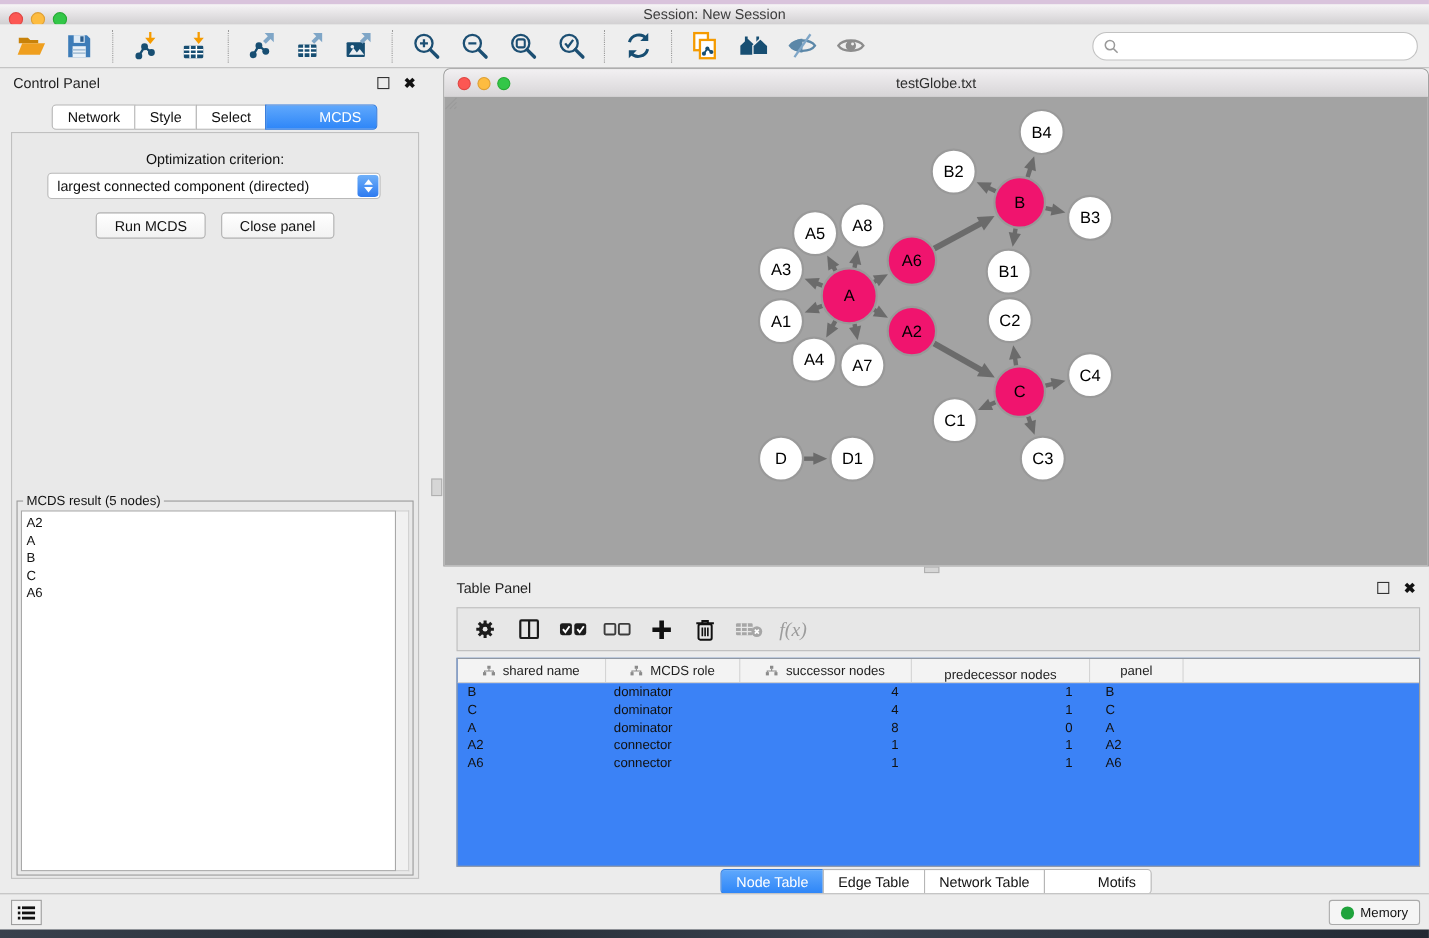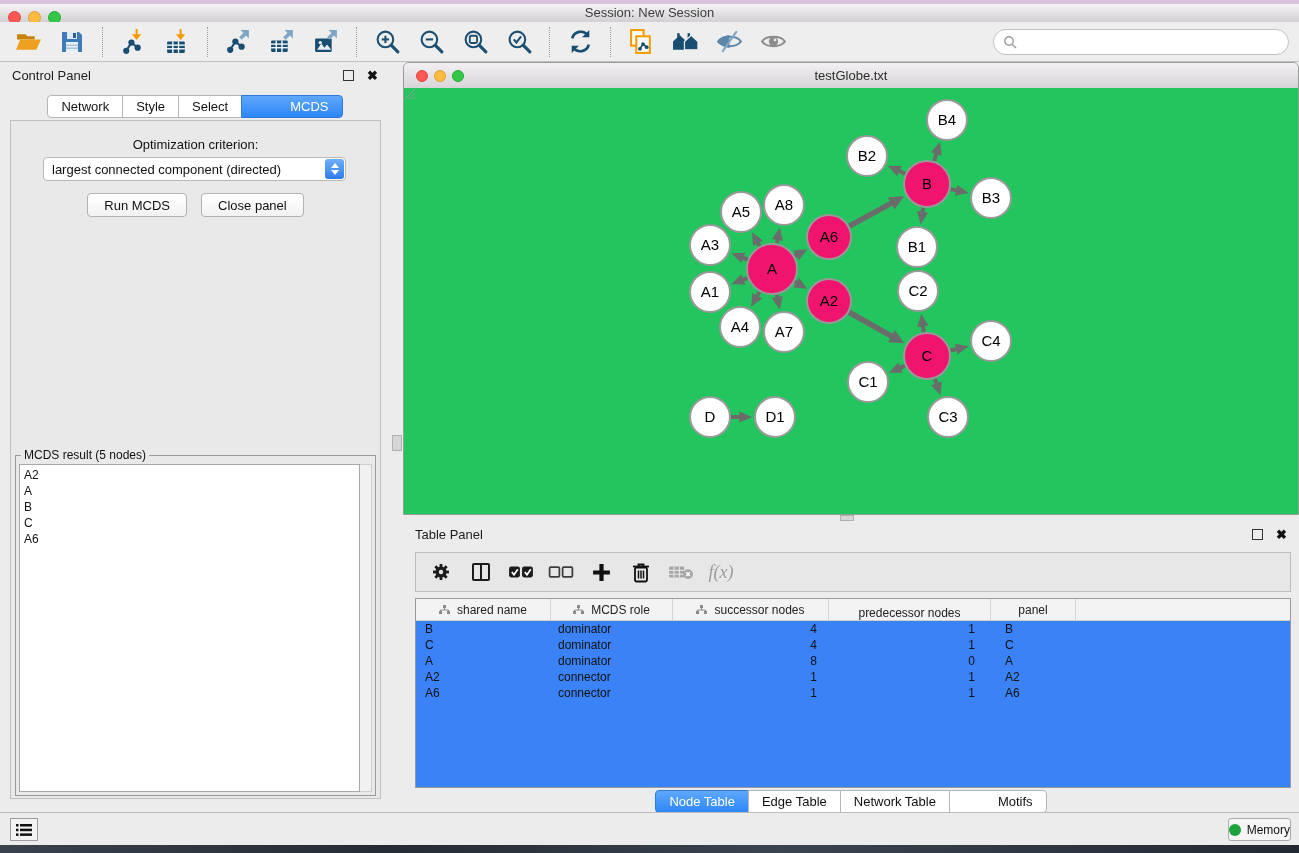--- a/index.html
+++ b/index.html
@@ -60,21 +60,21 @@
   .grip-v{position:absolute;left:2px;top:373px;width:8px;height:14px;background:#d6d6d6;border:1px solid #b0b0b0;}
   .net-window{position:absolute;left:0;top:0;right:0;height:453px;background:#fff;border:1px solid #9b9b9b;
               border-radius:6px 6px 0 0;box-sizing:border-box;}
   .net-titlebar{height:25px;background:linear-gradient(#f2f0f2,#d7d5d7);border-bottom:1px solid #aaa;
                 border-radius:6px 6px 0 0;position:relative;}
   .net-titlebar .title{text-align:center;font-size:13px;line-height:25px;color:#2d2d2d;}
   .ntl{position:absolute;top:7px;width:12px;height:12px;border-radius:50%;box-sizing:border-box;}
   .ntl.red{left:12px;background:#fc5753;border:1px solid #df4744;}
   .ntl.yellow{left:30px;background:#fdbc40;border:1px solid #de9f34;}
   .ntl.green{left:48px;background:#33c748;border:1px solid #27aa35;}
-  .net-canvas{position:absolute;left:0;top:25px;right:0;bottom:0;background:#22c55e;}
+  .net-canvas{position:absolute;left:0;top:25px;right:0;bottom:0;background:#a3a3a3;}
   .net-canvas svg{position:absolute;left:0;top:0;}
   .net-canvas svg text{font-family:"Liberation Sans",sans-serif;}
   .resize-grip{position:absolute;right:2px;bottom:2px;}
   .h-divider{position:absolute;left:0;top:453px;right:0;height:6px;}
   .grip-h{position:absolute;left:437px;top:0;width:14px;height:6px;background:#d6d6d6;border:1px solid #b0b0b0;box-sizing:border-box;}
   
   .table-panel{position:absolute;left:0;right:0;top:459px;bottom:0;}
   .tp-toolbar{position:absolute;left:12px;right:8px;top:31px;height:40px;background:#e7e7e7;border:1px solid #bdbdbd;
               display:flex;align-items:center;gap:14px;padding:0 12px;box-sizing:border-box;}
   .tp-btn{display:flex;align-items:center;justify-content:center;min-width:26px;height:30px;}
@@ -88,21 +88,21 @@
   .tc{box-sizing:border-box;white-space:nowrap;}
   .tc.c0{padding-left:9px;} .tc.c1{padding-left:7px;}
   .tc.c2{text-align:right;padding-right:12px;} .tc.c3{text-align:right;padding-right:16px;}
   .tc.c4{padding-left:14px;}
   .tp-tabs{position:absolute;left:0;right:0;top:269px;}
   
   .statusbar{position:absolute;left:0;top:812px;width:100%;height:33px;background:#ececec;border-top:1px solid #bdbdbd;box-sizing:border-box;}
   .list-btn{position:absolute;left:10px;top:5px;width:28px;height:23px;background:#f2f2f2;border:1px solid #9e9e9e;
             display:flex;align-items:center;justify-content:center;box-sizing:border-box;}
   .memory-btn{position:absolute;right:8px;top:5px;height:23px;border:1px solid #ababab;border-radius:3px;background:#f5f5f5;
-              display:flex;align-items:center;gap:6px;padding:0 0;font-size:12px;box-sizing:border-box;}
+              display:flex;align-items:center;gap:6px;padding:0 10px;font-size:12px;box-sizing:border-box;}
   .memdot{width:12px;height:12px;border-radius:50%;}
   .desktop{position:absolute;left:0;top:845px;width:100%;height:8px;
            background:linear-gradient(90deg,#39414d,#252b34 30%,#3a4350 60%,#232933);}
 </style>
 </head>
 <body>
 
 <div class="menustrip"></div>
 <div class="titlebar">
   <span class="tl red"></span>

